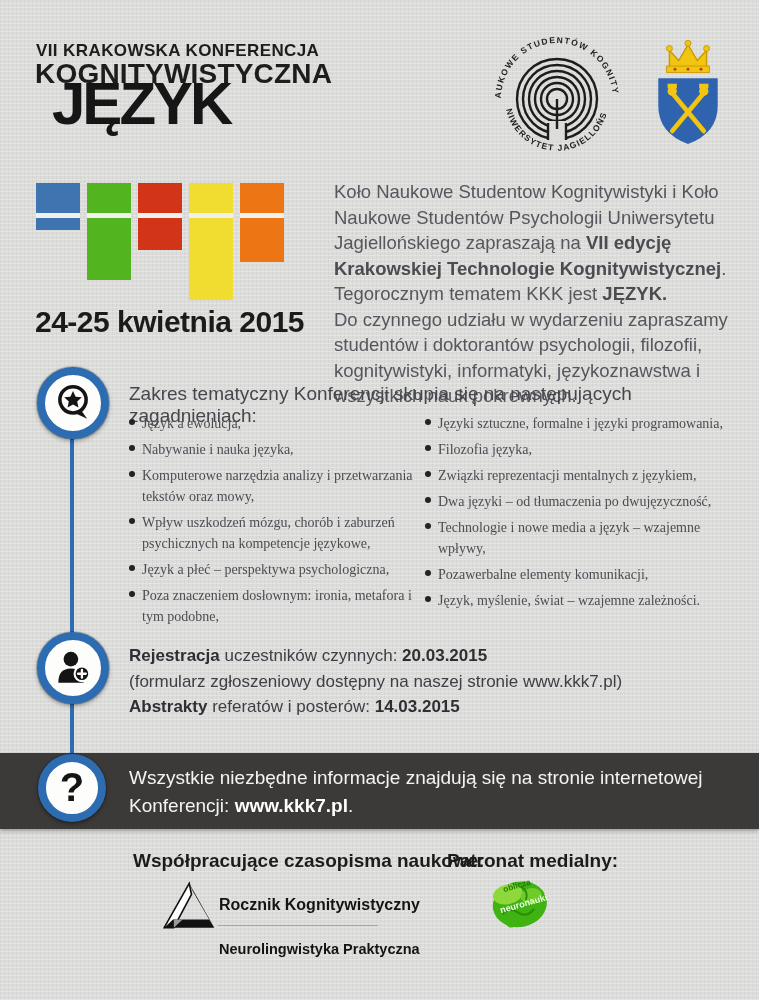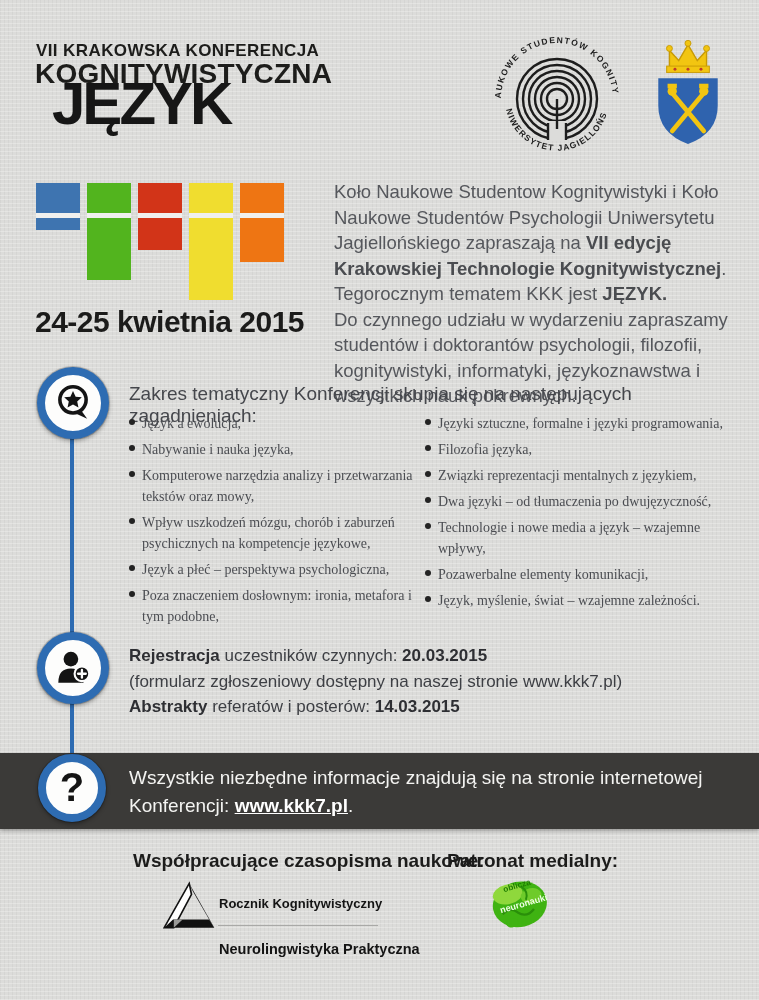--- a/index.html
+++ b/index.html
@@ -51,26 +51,26 @@
   .tcol.left{width:296px;}
   .tcol.right{width:322px;}
   .tcol li{position:relative;padding-left:13px;margin-bottom:5px;}
   .tcol li::before{content:"";position:absolute;left:0;top:6px;width:6px;height:6px;border-radius:50%;background:#232323;}
   
   .reg{left:129px;top:643px;font-size:17px;line-height:1.5;color:#3d3f44;width:600px;}
   .reg b{color:#2e2f33;}
   
   .band{left:0;top:753px;width:759px;height:76px;background:#3b3a38;box-shadow:0 2px 4px rgba(0,0,0,.3);z-index:1;}
   .band-text{left:129px;top:764px;width:610px;font-size:19px;line-height:1.45;color:#f4f4f2;z-index:2;}
-  .band-text a{color:#ffffff;font-weight:700;text-decoration:underline;cursor:pointer;}
+  .band-text a{color:#ffffff;font-weight:700;cursor:pointer;}
   
   .foot-h1{left:133px;top:850px;font-size:19px;font-weight:800;color:#1c1c1b;}
   .foot-h2{left:447px;top:850px;font-size:19px;font-weight:800;color:#1c1c1b;}
   .penrose{left:162px;top:876px;}
-  .journal1{left:219px;top:896px;font-size:13px;font-weight:700;color:#141414;}
+  .journal1{left:219px;top:896px;font-size:16px;font-weight:700;color:#141414;}
   .divider{left:218px;top:925px;width:160px;height:1px;background:#a9a9a7;}
   .journal2{left:219px;top:941px;font-size:14.5px;font-weight:700;color:#141414;}
   .brainlogo{left:486px;top:871px;}
   svg{display:block;}
 </style>
 </head>
 <body>
 
 <div class="page">
 

